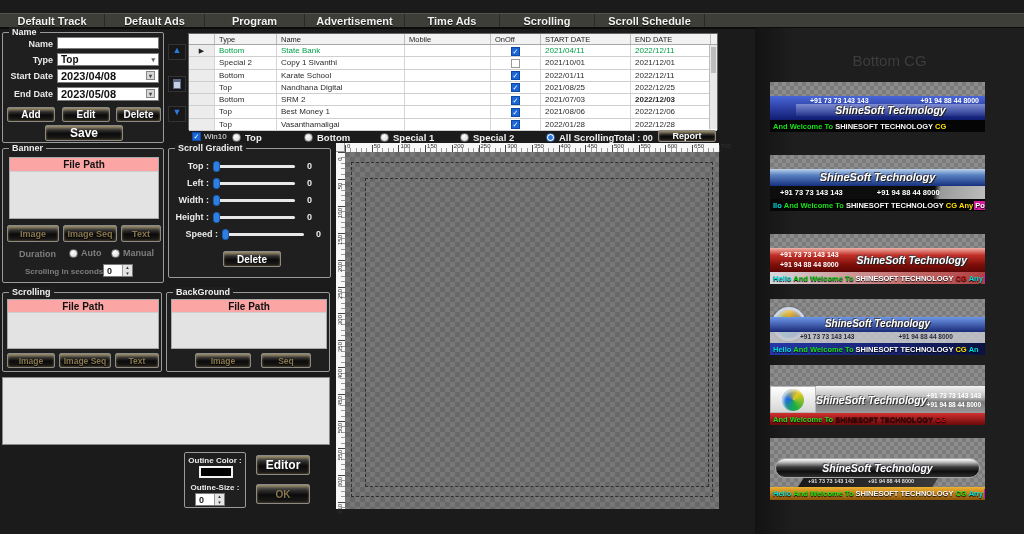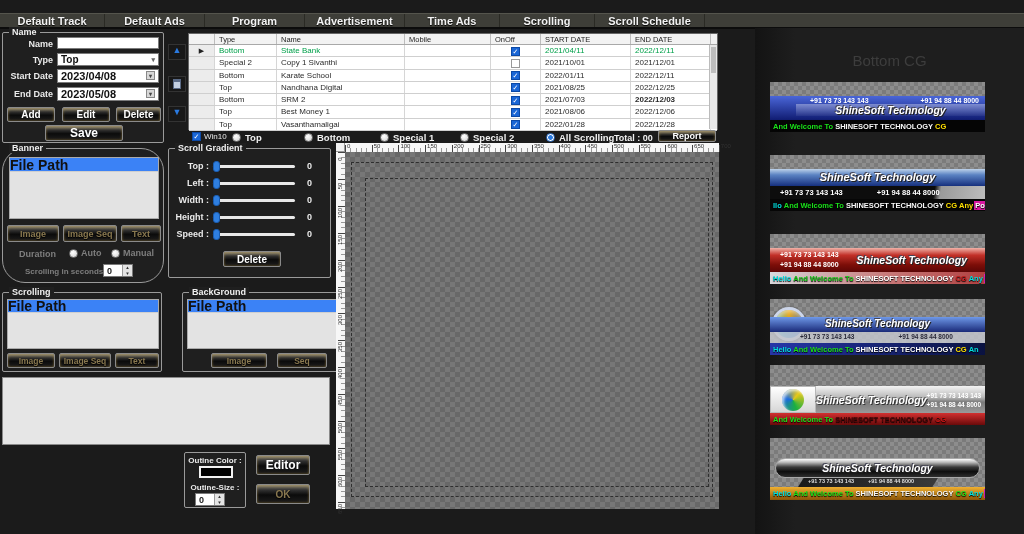--- a/index.html
+++ b/index.html
@@ -61,22 +61,22 @@
 
   
   .filterbar { position:absolute; left:188px; top:130px; width:532px; height:13px; }
   .radio { position:absolute; top:2px; display:flex; align-items:center; gap:4px; }
   .rdot { width:9px; height:9px; border-radius:50%; background:radial-gradient(circle at 40% 35%, #fff, #cfcfcf); border:1px solid #777; }
   .rdot.sel { background:radial-gradient(circle, #2a7ae0 0 42%, #fff 52%); border-color:#2a6ac0; }
   .rlab { font-size:9.5px; font-weight:bold; color:#f0f0f0; }
 
   
   .fpbox { position:absolute; background:#e3e3e3; border:1px solid #aaa; }
-  .fphead { height:14px; background:#3b82f6; border-bottom:1px solid #cfcfcf; font-size:14px; font-weight:bold;
-            color:#111; line-height:14px; }
+  .fphead { height:14px; background:#fca5a5; border-bottom:1px solid #cfcfcf; font-size:10px; font-weight:bold;
+            color:#111; text-align:center; line-height:14px; }
 
   
   .srow { position:absolute; left:0; width:100%; height:14px; display:flex; align-items:center; }
   .slbl { width:44px; text-align:right; font-size:9px; font-weight:bold; color:#eaeaea; padding-right:4px; }
   .strack { position:relative; width:82px; height:3px; background:#e8e8e8; border-radius:2px; }
   .sthumb { position:absolute; left:0; top:-4px; width:7px; height:11px; background:#2f7fe0; border:1px solid #1a5cb0; border-radius:3px; }
   .sval { margin-left:12px; font-size:9px; font-weight:bold; color:#eaeaea; }
 
   
   .canvaswrap { position:absolute; left:336px; top:143px; width:383px; height:366px; background:#3a3a3a; }
@@ -256,21 +256,21 @@
       <span class="radio" style="left: 272px;">
         <span class="rdot"></span>
         <span class="rlab">Special 2</span>
       </span>
       <span class="radio" style="left: 358px;">
         <span class="rdot sel"></span>
         <span class="rlab">All Scrolling</span>
       </span>
     </div>
 
-  <div class="group" style="left:2px; top:148px; width:162px; height:135px;border-radius:23px;">
+  <div class="group" style="left:2px; top:148px; width:162px; height:135px;">
     <span class="glabel">Banner</span>
     <div class="fpbox" style="left:6px; top:8px; width:150px; height:62px;">
       <div class="fphead">File Path</div>
     </div>
     <div class="bblack bdim" style="position:absolute; left:4px; top:76px; width:52px; height:17px; font-size:9px; line-height:16px;">Image</div>
     <div class="bblack bdim" style="position:absolute; left:60px; top:76px; width:54px; height:17px; font-size:9px; line-height:16px;">Image Seq</div>
     <div class="bblack bdim" style="position:absolute; left:118px; top:76px; width:40px; height:17px; font-size:9px; line-height:16px;">Text</div>
     <span class="dimlbl" style="position:absolute; left:16px; top:100px;">Duration</span>
     <span style="position:absolute; left:66px; top:99px; display:flex; gap:3px; align-items:center;">
       <span class="rdot"></span>
@@ -314,42 +314,42 @@
           </span>
           <span class="sval">0</span>
         </div>
         <div class="srow" style="top: 61px;">
           <span class="slbl">Height :</span>
           <span class="strack">
             <span class="sthumb"></span>
           </span>
           <span class="sval">0</span>
         </div>
-        <div class="srow" style="top: 78px;">
+        <div class="srow" style="top: 78px; justify-content: center;">
           <span class="slbl">Speed :</span>
           <span class="strack">
             <span class="sthumb"></span>
           </span>
           <span class="sval">0</span>
         </div>
       </div>
     <div class="bblack" style="position:absolute; left:54px; top:102px; width:58px; height:16px; font-size:10px; line-height:15px;">Delete</div>
   </div>
 
   <div class="group" style="left:2px; top:292px; width:160px; height:80px;">
     <span class="glabel">Scrolling</span>
     <div class="fpbox" style="left:4px; top:6px; width:152px; height:50px;">
       <div class="fphead" style="height:13px; line-height:13px;">File Path</div>
     </div>
     <div class="bblack bdim" style="position:absolute; left:4px; top:60px; width:48px; height:15px; font-size:8.5px; line-height:14px;">Image</div>
     <div class="bblack bdim" style="position:absolute; left:56px; top:60px; width:52px; height:15px; font-size:8.5px; line-height:14px;">Image Seq</div>
     <div class="bblack bdim" style="position:absolute; left:112px; top:60px; width:44px; height:15px; font-size:8.5px; line-height:14px;">Text</div>
   </div>
 
-  <div class="group" style="left:166px; top:292px; width:164px; height:80px;margin-left:16px;">
+  <div class="group" style="left:166px; top:292px; width:164px; height:80px;">
     <span class="glabel">BackGround</span>
     <div class="fpbox" style="left:4px; top:6px; width:156px; height:50px;">
       <div class="fphead" style="height:13px; line-height:13px;">File Path</div>
     </div>
     <div class="bblack bdim" style="position:absolute; left:28px; top:60px; width:56px; height:15px; font-size:8.5px; line-height:14px;">Image</div>
     <div class="bblack bdim" style="position:absolute; left:94px; top:60px; width:50px; height:15px; font-size:8.5px; line-height:14px;">Seq</div>
   </div>
 
   <div style="position:absolute; left:2px; top:377px; width:328px; height:68px; background:#e6e6e6; border:1px solid #8a8a8a;"></div>
 

